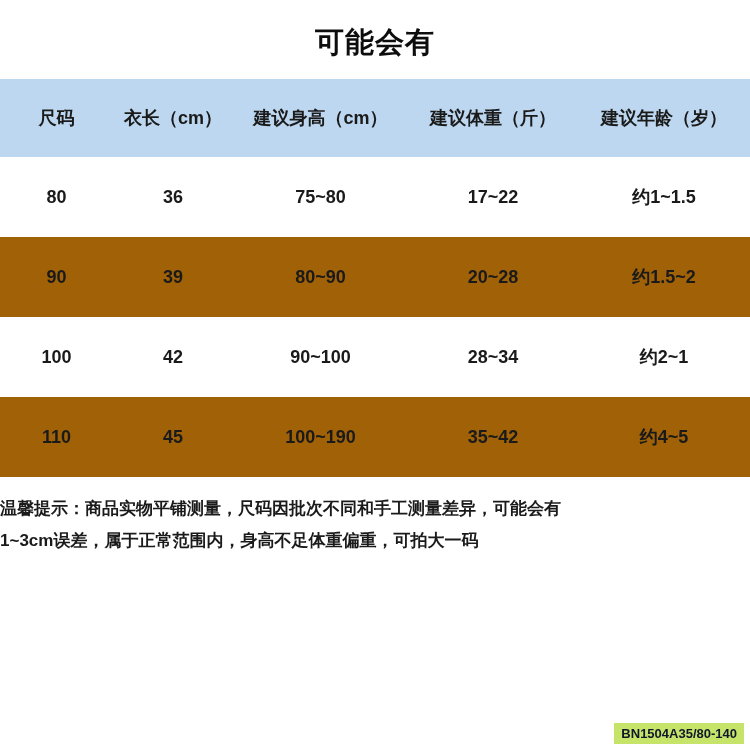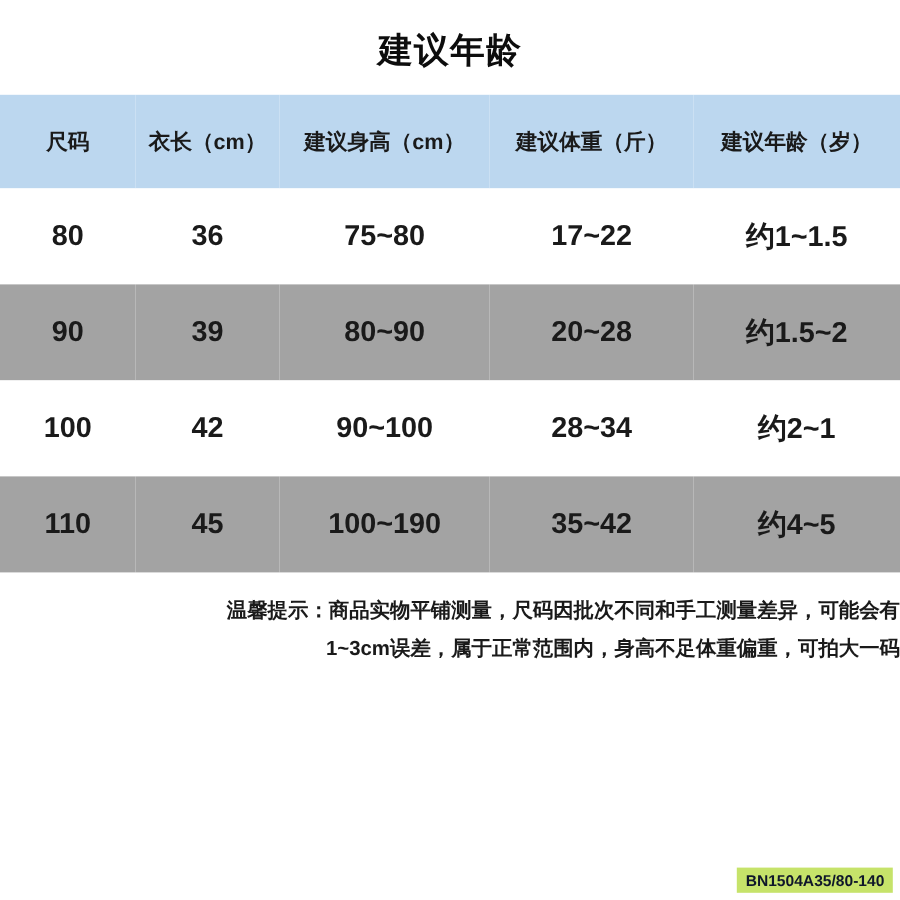--- a/index.html
+++ b/index.html
@@ -33,47 +33,47 @@
   table.size-table {
     width: 750px;
     border-collapse: collapse;
     table-layout: fixed;
     padding-left: 32px;
   }
   table.size-table th,
   table.size-table td {
     text-align: center;
     vertical-align: middle;
-    font-size: 24px;
+    font-size: 18px;
     font-weight: 700;
     color: #1a1a1a;
     padding: 0;
   }
   table.size-table thead th {
     height: 78px;
     background: #bcd7ef;
     font-size: 18px;
   }
   table.size-table tbody td {
     height: 80px;
   }
   tr.row-shaded td {
-    background: #a3a3a3;
+    background: #a16207;
     margin-left: 15px;
   }
   tr.row-plain td {
     background: #ffffff;
   }
   col.c1 { width: 113px; }
   col.c2 { width: 120px; }
   col.c3 { width: 175px; }
   col.c4 { width: 170px; }
   col.c5 { width: 172px; }
   .notice {
-    text-align: right;
+    text-align: left;
     font-size: 17px;
     font-weight: 700;
     line-height: 32px;
     color: #1a1a1a;
     padding-top: 16px;
   }
   .notice div {
     white-space: nowrap;
   }
   .code-badge {
@@ -87,21 +87,21 @@
     padding: 3px 7px 3px 7px;
     letter-spacing: 0px;
     font-family: "Liberation Sans", "DejaVu Sans", sans-serif;
   }
 </style>
 </head>
 <body>
 
 <div class="page">
 
-  <div class="title">建议年龄</div>
+  <div class="title">可能会有</div>
 
   <table class="size-table">
     <colgroup>
       <col class="c1">
         <col class="c2">
         <col class="c3">
         <col class="c4">
         <col class="c5">
     </colgroup>
     <thead>

